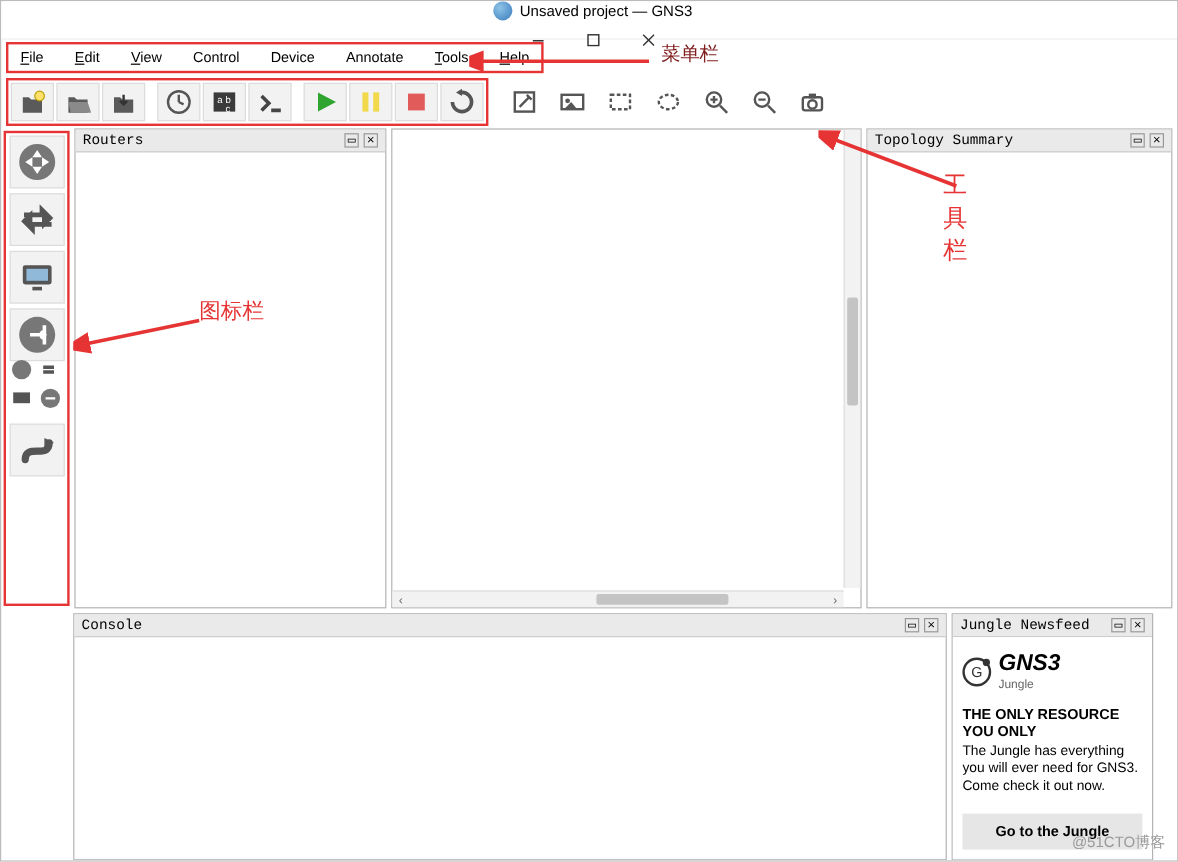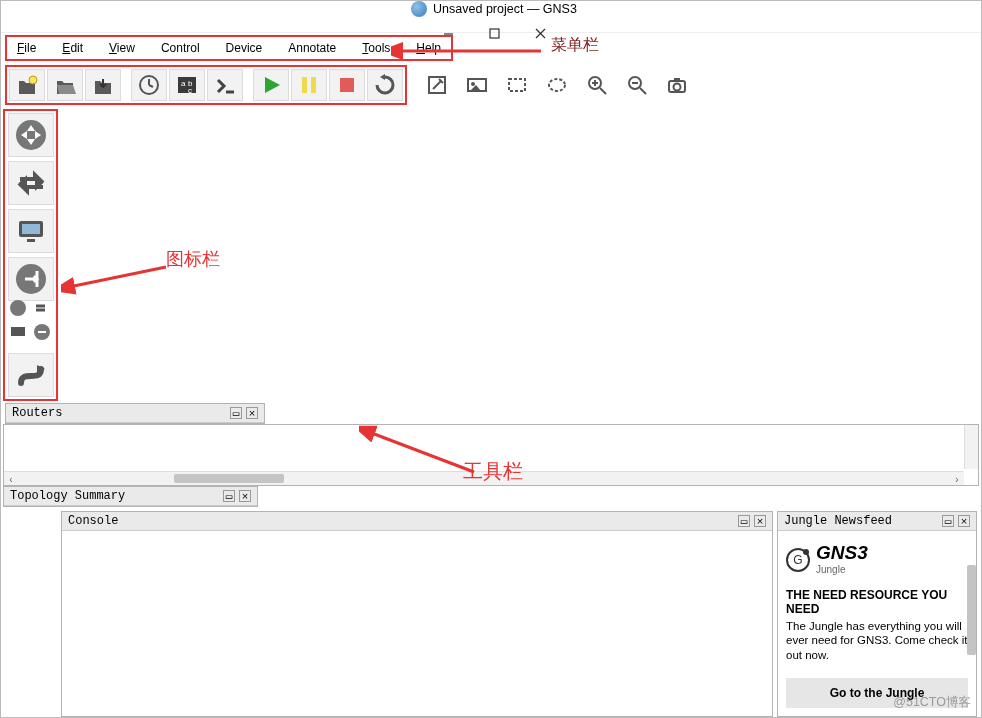--- a/index.html
+++ b/index.html
@@ -54,21 +54,21 @@
   .tool-btn {
     width: 36px; height: 32px;
     display: flex; align-items: center; justify-content: center;
     background: #f2f2f2;
     border: 1px solid #dcdcdc;
     cursor: pointer;
   }
   .tool-btn svg { width: 22px; height: 22px; }
   .tool-group2 { display: flex; gap: 4px; margin-left: 8px; }
   .tool-group2 .tool-btn { background: transparent; border: none; }
-  .main-area { display: flex; flex-direction: column; height: 400px; }
+  .main-area { display: flex; flex-direction: row; height: 400px; }
   .device-sidebar {
     width: 55px;
     border: 2px solid #e63434;
     margin: 2px 0 2px 2px;
     display: flex; flex-direction: column;
     align-items: center;
     padding: 2px 0;
     gap: 4px;
   }
   .dev-btn {
@@ -96,21 +96,21 @@
   .canvas-body .vscroll .thumb { position:absolute; right:2px; left:2px; top:140px; height:90px; background:#c4c4c4; border-radius:2px; }
   .canvas-body .hscroll { position:absolute; left:0; right:14px; bottom:0; height:14px; background:#f2f2f2; border-top:1px solid #ddd; }
   .canvas-body .hscroll .thumb { position:absolute; top:2px; bottom:2px; left:170px; width:110px; background:#c4c4c4; border-radius:2px; }
   .canvas-body .hscroll .ar { position:absolute; top:0; width:14px; height:14px; display:flex; align-items:center; justify-content:center; font-size:10px; color:#666; }
   .canvas-body .hscroll .ar.l { left:0; } .canvas-body .hscroll .ar.r { right:0; }
   .topology-panel { width: 255px; margin: 0 4px 0 2px; }
   .panel-body { flex:1; overflow:auto; }
   .bottom-area { display:flex; height: 210px; margin-top:4px; }
   .console-panel { flex:1; margin: 0 4px 4px 60px; }
   .console-body { flex:1; background:#fff; font-family: "Courier New", monospace; font-size:11.5px; padding: 4px 6px; }
-  .newsfeed-panel { width: 200px; margin: 0 4px 4px 0; }
+  .newsfeed-panel { width: 168px; margin: 0 20px 4px 0; }
   .newsfeed-body { flex:1; background:#fff; padding: 8px; display:flex; flex-direction:column; justify-content:space-between; overflow:hidden;}
   .jungle-logo-row { display:flex; align-items:center; gap:6px; padding-top:4px; }
   .jungle-icon { width:24px; height:24px; border-radius:50%; border:2px solid #333; display:flex; align-items:center; justify-content:center; font-size:12px; color:#333; position:relative;}
   .jungle-icon::after{content:"";position:absolute;width:6px;height:6px;background:#333;border-radius:50%;right:-1px;top:-1px;}
   .jungle-text strong { font-size:19px; display:block; line-height:1;font-style:italic;}
   .jungle-text span { font-size:10px; color:#666; }
   .jungle-headline { font-weight:bold; font-size:12px; margin-top:12px; }
   .jungle-desc { font-size: 11.5px; margin-top: 3px; line-height:1.25; }
   .jungle-btn { background:#e6e6e6; border: none; padding: 8px 0; text-align:center; font-weight:bold; font-size:12px; cursor:pointer; margin-top:8px; }
   .watermark { position:absolute; bottom:6px; right:10px; color:#9a9a9a; font-size:12.5px; }
@@ -428,21 +428,21 @@
     </div>
     <div class="newsfeed-body">
       <div>
         <div class="jungle-logo-row">
           <div class="jungle-icon">G</div>
           <div class="jungle-text">
             <strong>GNS3</strong>
             <span>Jungle</span>
           </div>
         </div>
-        <div class="jungle-headline">THE NEED RESOURCE YOU NEED</div>
+        <div class="jungle-headline">THE ONLY RESOURCE YOU ONLY</div>
         <div class="jungle-desc">The Jungle has everything you will ever need for GNS3. Come check it out now.</div>
       </div>
       <div class="jungle-btn">Go to the Jungle</div>
     </div>
   </div>
 </div>
 
 <div class="watermark">@51CTO博客</div>
 
 </body></html>

